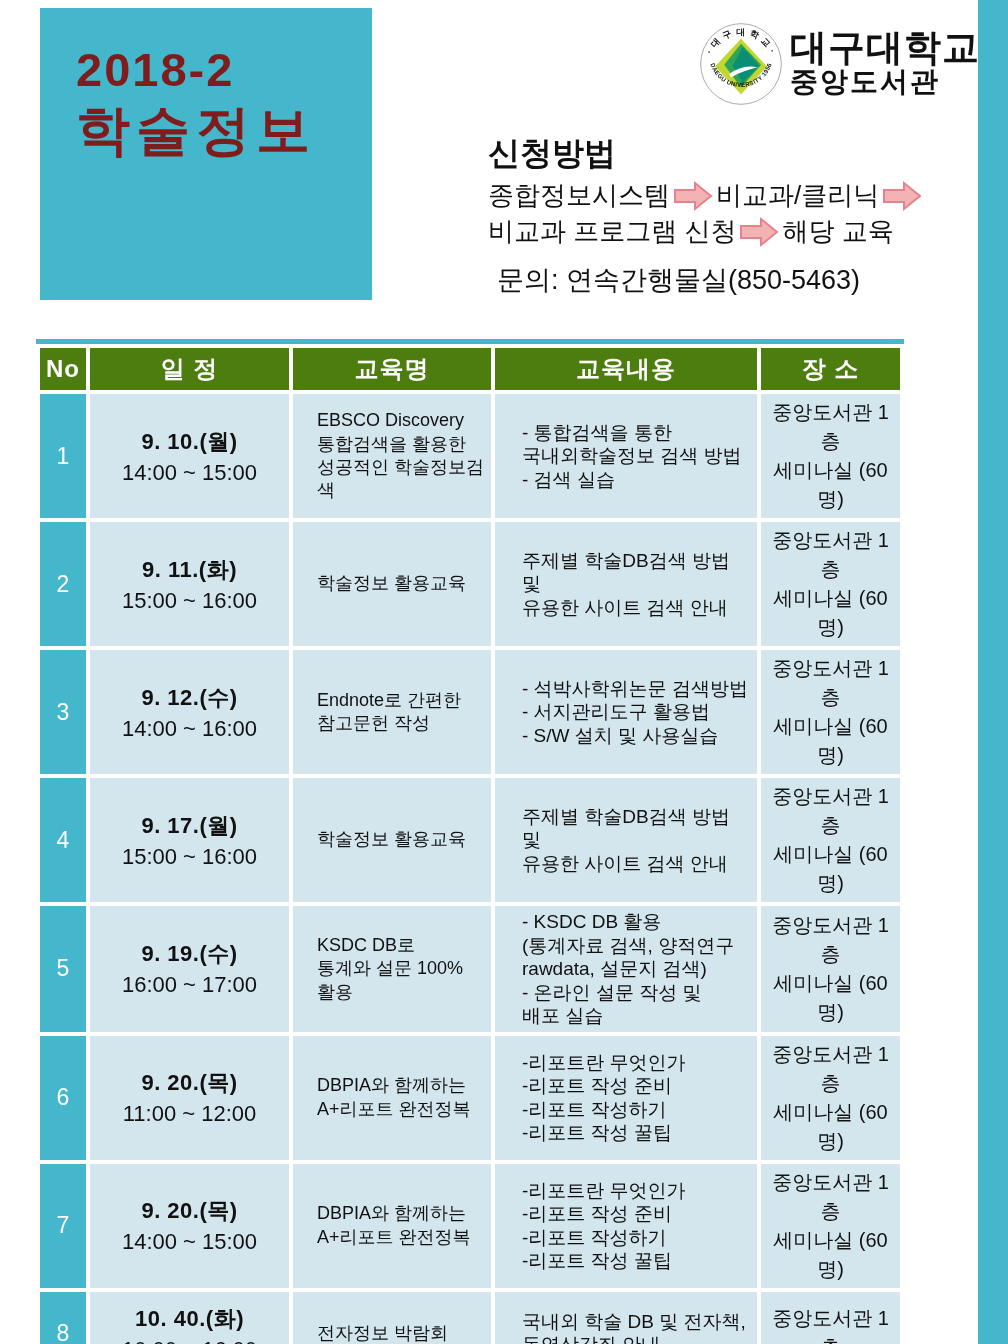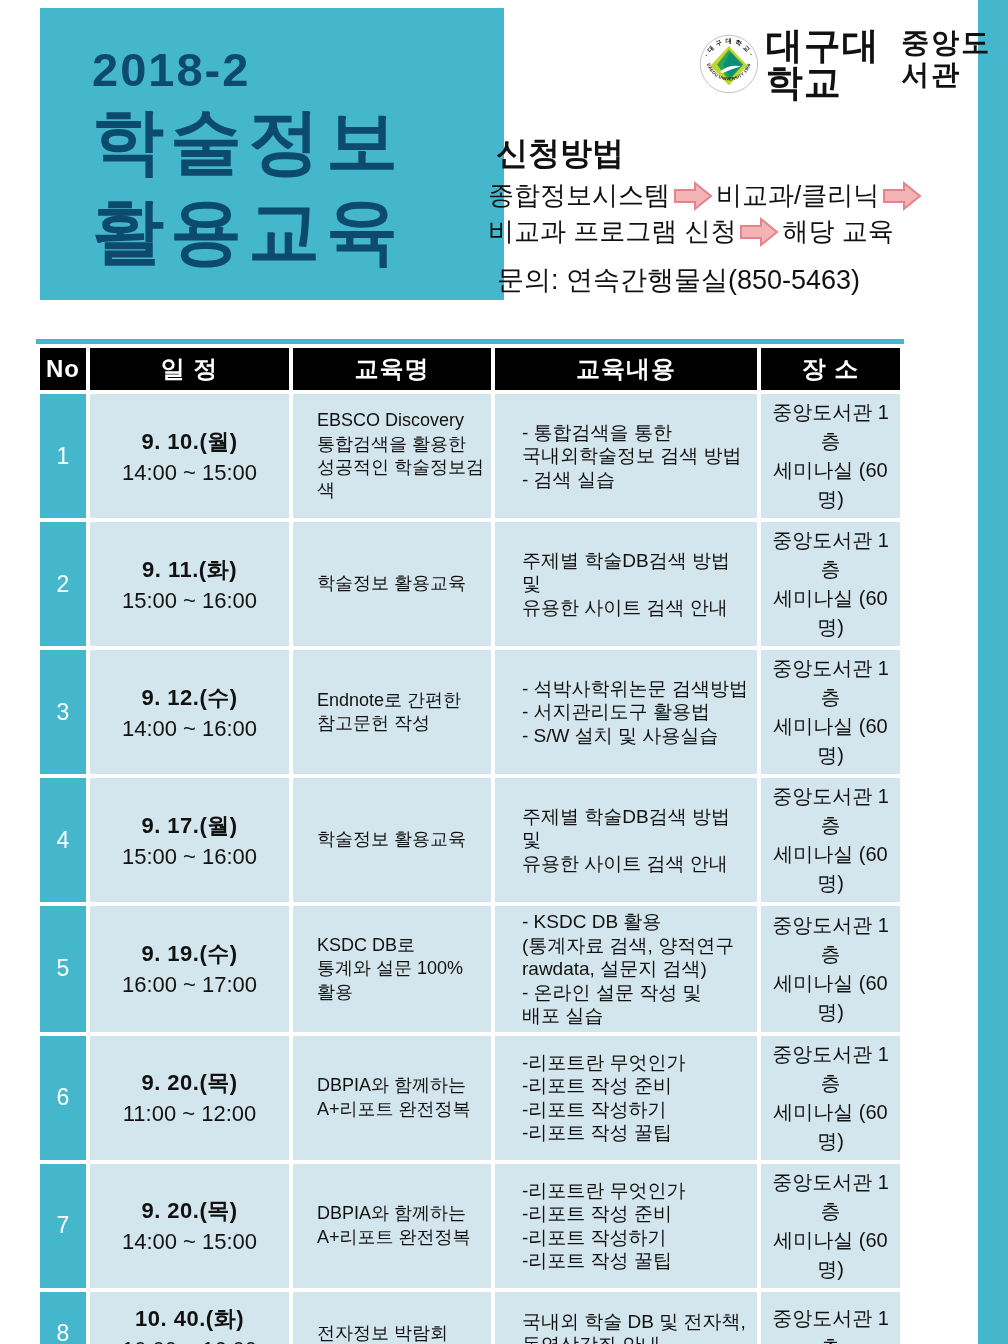--- a/index.html
+++ b/index.html
@@ -6,48 +6,48 @@
   body{
     width:1008px;height:1344px;position:relative;background:#ffffff;
     font-family:"Liberation Sans","DejaVu Sans",sans-serif;color:#111;
     overflow:hidden;
   }
   
   .side-bar{position:absolute;top:0;right:0;width:30px;height:1344px;background:#45b7cd;}
 
   
   .title-block{
-    position:absolute;left:40px;top:8px;width:464px;height:292px;
-    background:#45b7cd;color:#0c4a6e;box-sizing:border-box;padding:38px 0 0 52px;
+    position:absolute;left:40px;top:8px;width:332px;height:292px;
+    background:#45b7cd;color:#7f1d1d;box-sizing:border-box;padding:38px 0 0 36px;
   }
   .title-year{font-size:47px;font-weight:bold;letter-spacing:2px;line-height:1.0;}
-  .title-main{font-size:72px;font-weight:bold;letter-spacing:6px;line-height:1.17;margin-top:6px;}
+  .title-main{font-size:54px;font-weight:bold;letter-spacing:6px;line-height:1.17;margin-top:6px;}
 
   
   .logo-row{position:absolute;left:699px;top:22px;display:flex;align-items:center;gap:7px;}
   .seal{width:84px;height:84px;}
-  .logo-text{display:flex;flex-direction:row;}
+  .logo-text{display:flex;flex-direction:column;}
   .logo-org{font-size:37px;font-weight:bold;letter-spacing:1px;line-height:1.0;}
   .logo-dept{font-size:28px;font-weight:bold;letter-spacing:2px;line-height:1.15;}
 
   
   .apply{position:absolute;left:488px;top:134px;width:480px;}
-  .apply-heading{font-size:32px;font-weight:bold;margin:0 0 6px 8px;line-height:1.2;}
+  .apply-heading{font-size:32px;font-weight:bold;margin:0 0 6px 0;line-height:1.2;}
   .steps-line{display:flex;align-items:flex-start;gap:3px;font-size:26px;line-height:1.38;white-space:nowrap;}
   .arrow-icon{flex:0 0 auto;margin-top:2px;}
   .contact{font-size:27px;margin-top:12px;padding-left:9px;letter-spacing:0px;}
 
   
   table.schedule{
     position:absolute;left:36px;top:339px;width:864px;
     border-collapse:separate;border-spacing:4px;table-layout:fixed;
     border-top:5px solid #45b7cd;
   }
   .schedule th{
-    background:#000000;color:#fff;font-size:24px;font-weight:bold;
+    background:#4d7c0f;color:#fff;font-size:24px;font-weight:bold;
     height:42px;text-align:center;padding:0;letter-spacing:1px;
   }
   .schedule td{background:#d4e6ed;vertical-align:middle;padding:4px 6px;box-sizing:border-box;}
   .schedule td.c-no{background:#45b7cd;color:#fff;font-size:23px;text-align:center;padding:0;}
   .schedule td.c-date{text-align:center;}
   .cell-date{font-size:22px;font-weight:bold;letter-spacing:0.5px;}
   .cell-time{font-size:22px;margin-top:3px;}
   .schedule td.c-course{font-size:18px;padding-left:24px;white-space:pre-line;line-height:1.3;}
   .schedule td.c-content{font-size:19px;padding-left:27px;white-space:pre-line;line-height:1.24;}
   .schedule td.c-place{font-size:20px;text-align:center;white-space:pre-line;line-height:1.45;}
@@ -58,21 +58,20 @@
   .schedule tbody tr:nth-child(9) td{height:78px;}
 </style>
 </head>
 <body>
 
 <div class="side-bar"></div>
 
 <div class="title-block">
   <div class="title-year">2018-2</div>
   <div class="title-main">학술정보</div>
-  <div class="title-main">활용교육</div>
 </div>
 
 <div class="logo-row">
   <svg class="seal" viewBox="0 0 100 100">
     <defs>
       <path id="arcT" d="M 12,53 A 38,38 0 0 1 88,53"></path>
       <path id="arcB" d="M 13,48 A 38,38 0 0 0 87,48"></path>
     </defs>
     <circle cx="50" cy="50" r="48" fill="#ffffff" stroke="#9a9a9a" stroke-width="1"></circle>
     <polygon points="50,20 81,53 50,86 19,53" fill="#c1d72f"></polygon>

